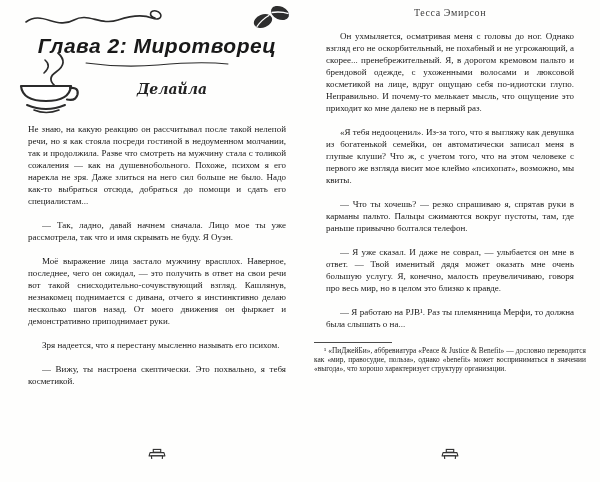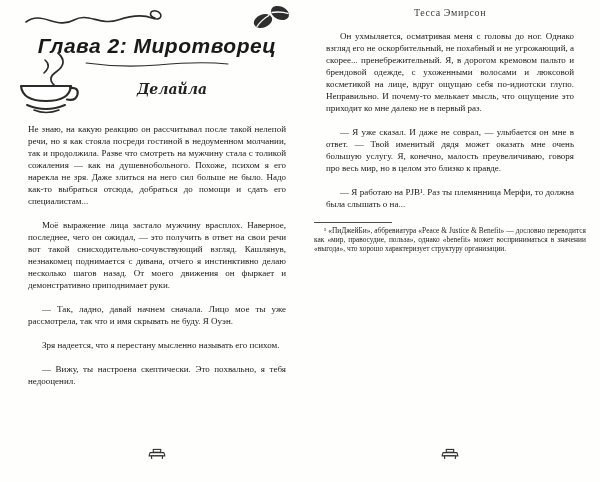--- a/index.html
+++ b/index.html
@@ -98,44 +98,46 @@
     <h1 class="chapter-title">Глава 2: Миротворец</h1>
 
     <svg class="title-underline" width="150" height="8" viewBox="0 0 150 8">
       <path d="M4 4 q36 5 72 2 q42 -4 70 -1" fill="none" stroke="#2b2b2b" stroke-width="1.1" stroke-linecap="round"></path>
     </svg>
 
     <h2 class="chapter-subtitle">Делайла</h2>
 
     <div class="bodytext">
       <p class="noindent">Не знаю, на какую реакцию он рассчитывал после такой нелепой речи, но я как стояла посреди гостиной в недоуменном молчании, так и продолжила. Разве что смотреть на мужчину стала с толикой сожаления — как на душевнобольного. Похоже, психом я его нарекла не зря. Даже злиться на него сил больше не было. Надо как-то выбраться отсюда, добраться до помощи и сдать его специалистам...</p>
+      <p>— Так, ладно, давай начнем сначала. Лицо мое ты уже рассмотрела, так что и имя скрывать не буду. Я Оуэн.</p>
       <p>Моё выражение лица застало мужчину врасплох. Наверное, последнее, чего он ожидал, — это получить в ответ на свои речи вот такой снисходительно-сочувствующий взгляд. Кашлянув, незнакомец поднимается с дивана, отчего я инстинктивно делаю несколько шагов назад. От моего движения он фыркает и демонстративно приподнимает руки.</p>
-      <p>— Так, ладно, давай начнем сначала. Лицо мое ты уже рассмотрела, так что и имя скрывать не буду. Я Оуэн.</p>
       <p>Зря надеется, что я перестану мысленно называть его психом.</p>
-      <p>— Вижу, ты настроена скептически. Это похвально, я тебя недооценил.</p>
+      <p>— Вижу, ты настроена скептически. Это похвально, я тебя косметикой.</p>
     </div>
 
     <div class="pagenum">
       <svg width="26" height="29" viewBox="0 0 28 31">
         <rect x="10" y="2.5" width="8" height="3" fill="#ffffff" stroke="#333" stroke-width="1.2"></rect>
         <path d="M6.5 6 h15 l1 3.5 h-17 z" fill="#ffffff" stroke="#333" stroke-width="1.2" stroke-linejoin="round"></path>
         <path d="M8 9.5 L20 9.5 L18.2 28 L9.8 28 Z" fill="#ffffff" stroke="#333" stroke-width="1.2" stroke-linejoin="round"></path>
         <path d="M8.5 14.5 h11" stroke="#333" stroke-width="1"></path>
         <path d="M9.2 23 h9.6" stroke="#333" stroke-width="1"></path>
       </svg>
       <span class="num">22</span>
     </div>
   </div>
 
   <div class="page right">
 
     <div class="running-header">Тесса Эмирсон</div>
 
     <div class="bodytext">
       <p>Он ухмыляется, осматривая меня с головы до ног. Однако взгляд его не оскорбительный, не похабный и не угрожающий, а скорее... пренебрежительный. Я, в дорогом кремовом пальто и брендовой одежде, с ухоженными волосами и люксовой косметикой на лице, вдруг ощущаю себя по-идиотски глупо. Неправильно. И почему-то мелькает мысль, что ощущение это приходит ко мне далеко не в первый раз.</p>
+      <p>«Я тебя недооценил». Из-за того, что я выгляжу как девушка из богатенькой семейки, он автоматически записал меня в глупые клуши? Что ж, с учетом того, что на этом человеке с первого же взгляда висит мое клеймо «психопат», возможно, мы квиты.</p>
+      <p>— Что ты хочешь? — резко спрашиваю я, спрятав руки в карманы пальто. Пальцы сжимаются вокруг пустоты, там, где раньше привычно болтался телефон.</p>
       <p>— Я уже сказал. И даже не соврал, — улыбается он мне в ответ. — Твой именитый дядя может оказать мне очень большую услугу. Я, конечно, малость преувеличиваю, говоря про весь мир, но в целом это близко к правде.</p>
       <p>— Я работаю на PJB¹. Раз ты племянница Мерфи, то должна была слышать о на...</p>
     </div>
 
     <div class="footnote-sep"></div>
     <p class="footnote">¹ «ПиДжейБи», аббревиатура «Peace &amp; Justice &amp; Benefit» — дословно переводится как «мир, правосудие, польза», однако «benefit» может восприниматься в значении «выгода», что хорошо характеризует структуру организации.</p>
 
     <div class="pagenum">
       <svg width="26" height="29" viewBox="0 0 28 31">
         <rect x="10" y="2.5" width="8" height="3" fill="#ffffff" stroke="#333" stroke-width="1.2"></rect>

